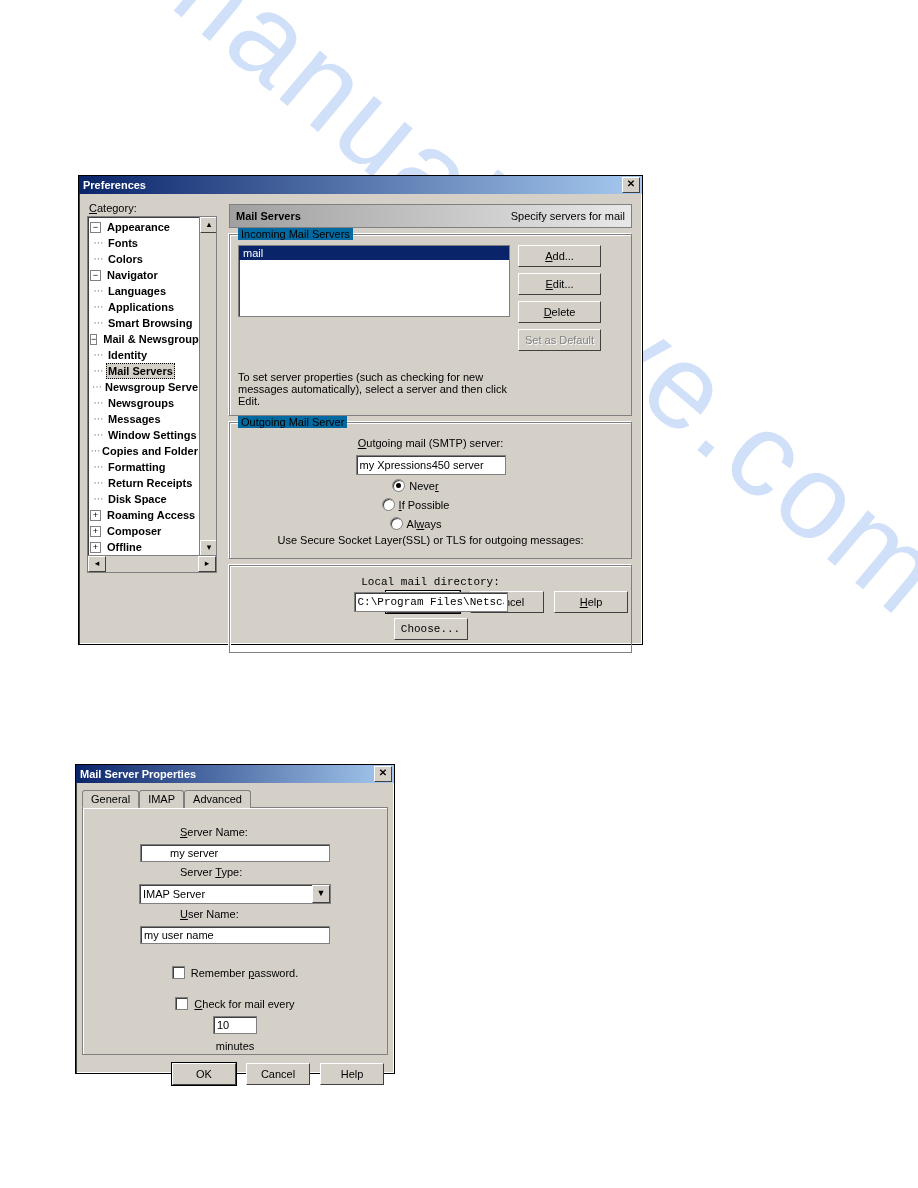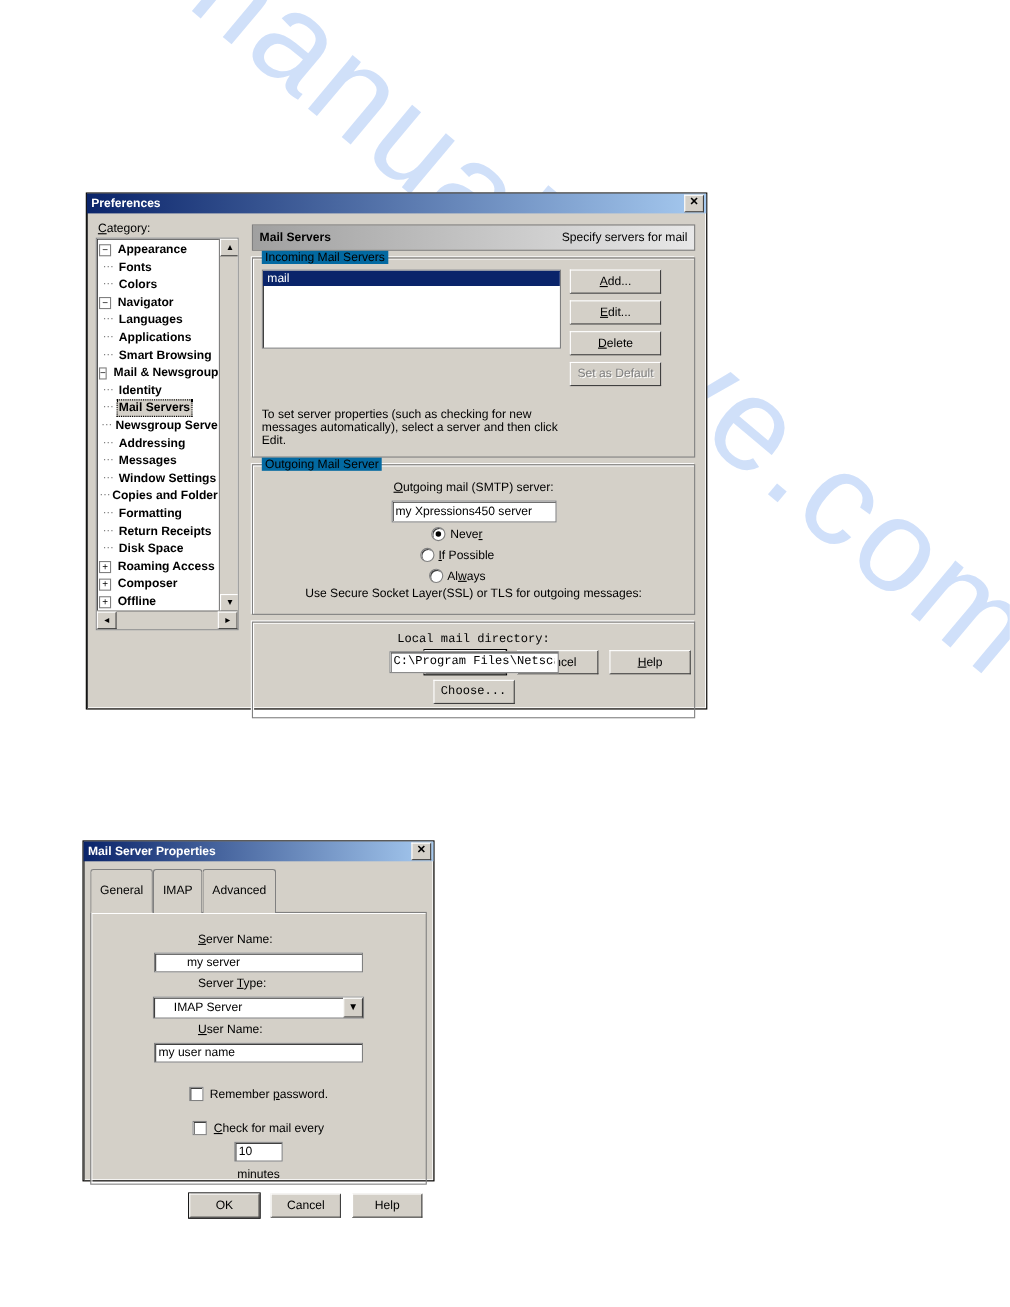--- a/index.html
+++ b/index.html
@@ -145,36 +145,36 @@
   }
   .radio.checked .dot::after{content:"";width:5px;height:5px;border-radius:50%;background:#000;}
   .dialog-buttons{
     display:flex;gap:10px;justify-content:flex-end;padding:10px 14px 12px 0;
   }
   .btn.default{box-shadow:0 0 0 1px #000;}
 
   .tabstrip{display:flex;margin-top:6px;margin-left:6px;}
   .tab{
     border:1px solid #808080;border-bottom:none;background:#d4d0c8;
-    padding:13px 8px;margin-right:0px;border-top-left-radius:3px;border-top-right-radius:3px;
+    padding:2px 8px;margin-right:0px;border-top-left-radius:3px;border-top-right-radius:3px;
     position:relative;top:1px;
   }
   .tab.active{background:#d4d0c8;border-bottom:1px solid #d4d0c8;z-index:3;}
   .tabbody{
     border:1px solid #808080;margin:0 6px 0 6px;padding:14px 10px;height:218px;
     box-shadow:1px 1px 0 #fff inset;
   }
   .check{display:inline-flex;align-items:center;gap:6px;}
   .check .box{width:11px;height:11px;border:1px solid #808080;background:#fff;
     box-shadow:inset 1px 1px 0 #404040;}
   .select{
     border:1px solid #808080;background:#fff;height:18px;display:flex;align-items:center;
     box-shadow:inset 1px 1px 0 #404040, inset -1px -1px 0 #fff;width:190px;
   }
-  .select .val{flex:1;padding:0 18px;}
+  .select .val{flex:1;padding:0 3px;}
   .select .arrow{width:16px;height:16px;background:#d4d0c8;
     border:1px solid #fff;border-right-color:#404040;border-bottom-color:#404040;
     text-align:center;font-size:9px;line-height:14px;}
   .watermark{
     position:absolute;left:50px;top:200px;font-size:120px;color:#7aa7f0;
     opacity:0.35;transform:rotate(40deg);pointer-events:none;letter-spacing:4px;
     font-family:Arial,sans-serif;
   }
   .lbl-col{width:110px;display:inline-block;}
   u{text-decoration:underline;}
@@ -234,21 +234,21 @@
           <div class="tree-row selected">
               <span class="dots">⋯</span>
               <span class="lbl">Mail Servers</span>
             </div>
           <div class="tree-row">
               <span class="dots">⋯</span>
               <span class="lbl">Newsgroup Serve</span>
             </div>
           <div class="tree-row">
               <span class="dots">⋯</span>
-              <span class="lbl">Addressing</span>
+              <span class="lbl">Newsgroups</span>
             </div>
           <div class="tree-row">
               <span class="dots">⋯</span>
               <span class="lbl">Messages</span>
             </div>
           <div class="tree-row">
               <span class="dots">⋯</span>
               <span class="lbl">Window Settings</span>
             </div>
           <div class="tree-row">

